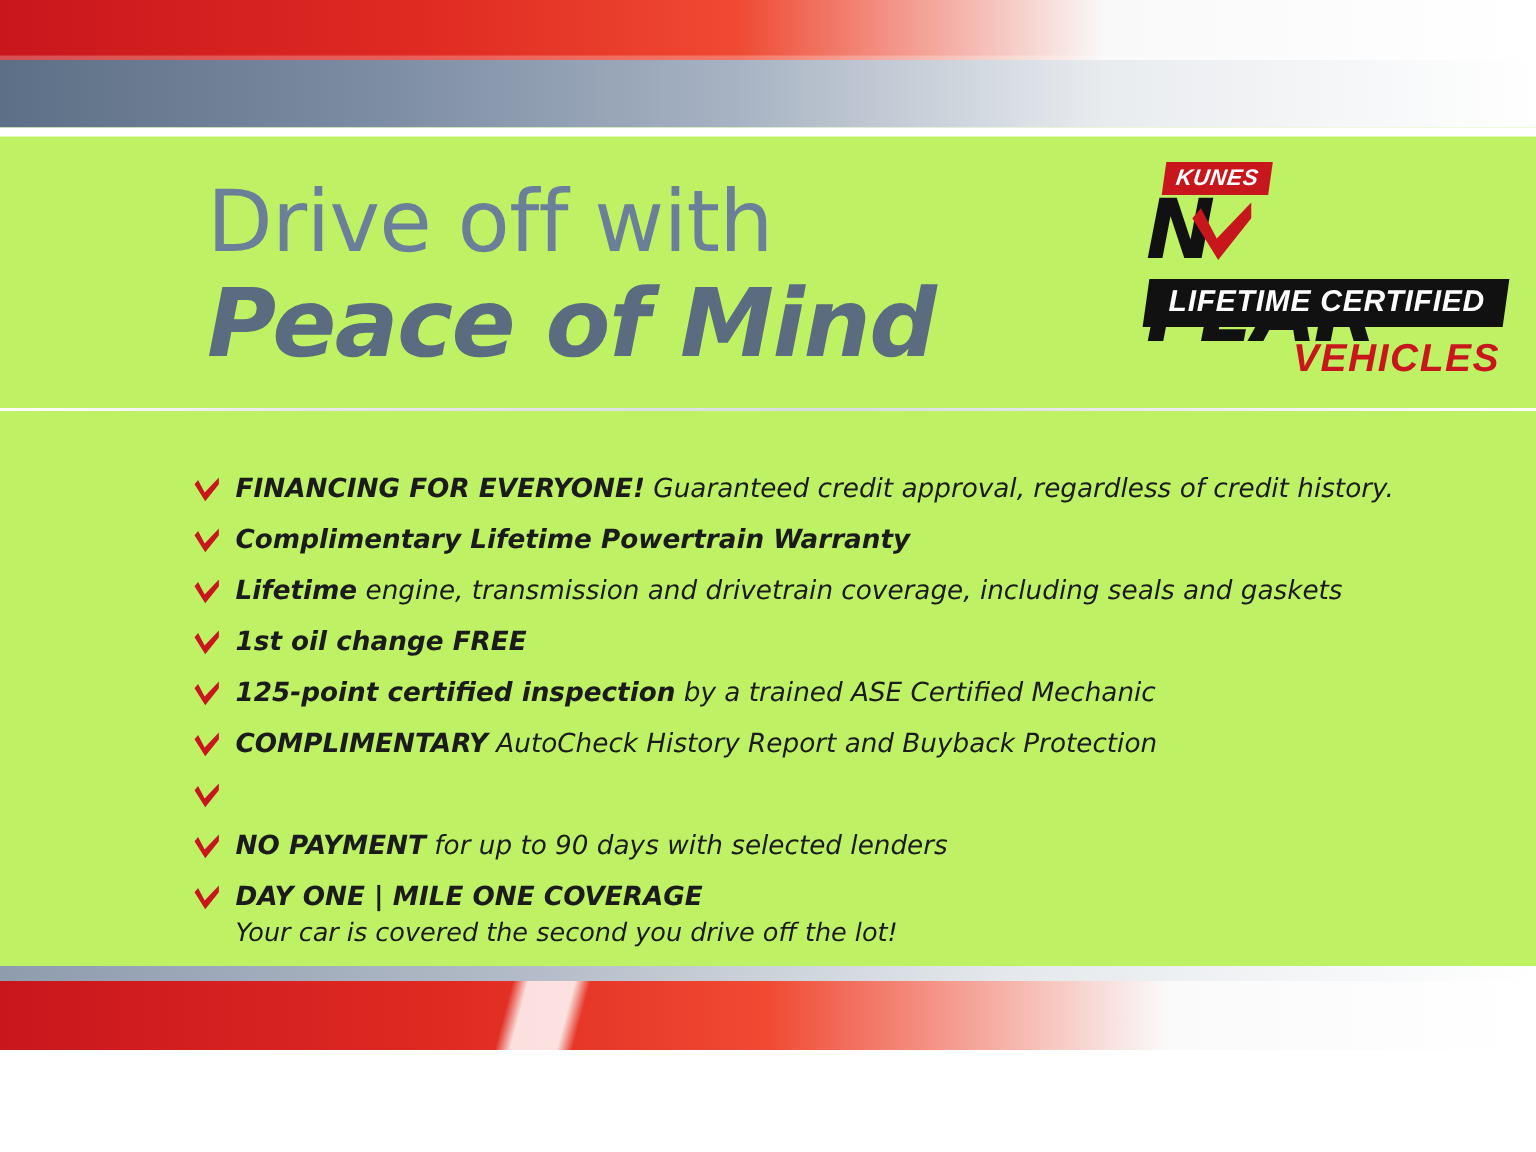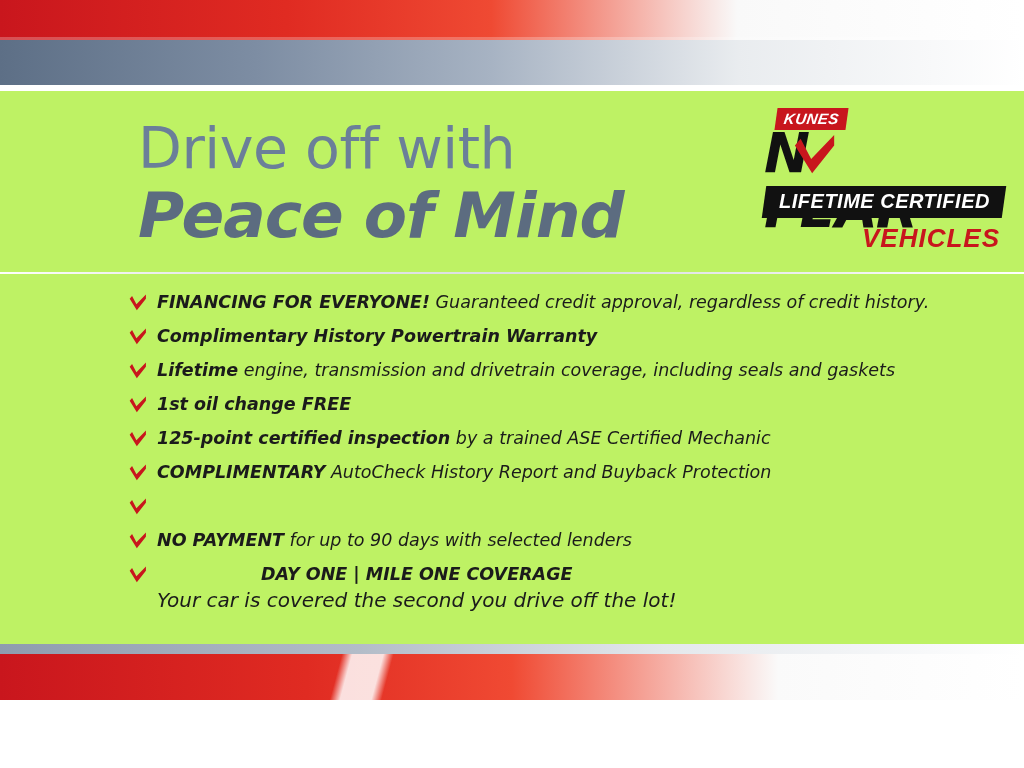--- a/index.html
+++ b/index.html
@@ -184,24 +184,23 @@
     color: #c8161d;
     font-size: 26px;
     font-weight: bold;
     font-style: italic;
     letter-spacing: 1px;
   }
 
   
   .bullets {
     position: absolute;
-    top: 292px;
+    top: 316px;
     left: 128px;
     width: 830px;
-    text-align: center;
   }
   .bullet-row {
     display: flex;
     align-items: flex-start;
     margin-bottom: 13px;
   }
   .bullet-check {
     flex: 0 0 auto;
     width: 20px;
     height: 19px;
@@ -212,21 +211,21 @@
     font-size: 17.5px;
     font-style: italic;
     color: #1b1b1b;
     line-height: 1.15;
     font-family: "DejaVu Sans", sans-serif;
   }
   .bullet-text b {
     font-weight: bold;
   }
   .bullet-sub {
-    font-size: 20px;
+    font-size: 17px;
     font-style: italic;
     color: #1b1b1b;
     margin-top: 4px;
     margin-left: 29px;
     font-family: "DejaVu Sans", sans-serif;
   }
 </style>
 </head>
 <body>
 
@@ -261,21 +260,21 @@
       <svg class="bullet-check" viewBox="0 0 48 48">
           <path d="M3 12 L9 5 L20 26 L44 1 L44 12 L21 41 Z" fill="#c8161d"></path>
         </svg>
       <div class="bullet-text"><b>FINANCING FOR EVERYONE!</b><span> Guaranteed credit approval, regardless of credit history.</span></div>
     </div>
 
     <div class="bullet-row">
       <svg class="bullet-check" viewBox="0 0 48 48">
           <path d="M3 12 L9 5 L20 26 L44 1 L44 12 L21 41 Z" fill="#c8161d"></path>
         </svg>
-      <div class="bullet-text"><b>Complimentary History Powertrain Warranty</b><span></span></div>
+      <div class="bullet-text"><b>Complimentary Lifetime Powertrain Warranty</b><span></span></div>
     </div>
 
     <div class="bullet-row">
       <svg class="bullet-check" viewBox="0 0 48 48">
           <path d="M3 12 L9 5 L20 26 L44 1 L44 12 L21 41 Z" fill="#c8161d"></path>
         </svg>
       <div class="bullet-text"><b>Lifetime</b><span> engine, transmission and drivetrain coverage, including seals and gaskets</span></div>
     </div>
 
     <div class="bullet-row">

